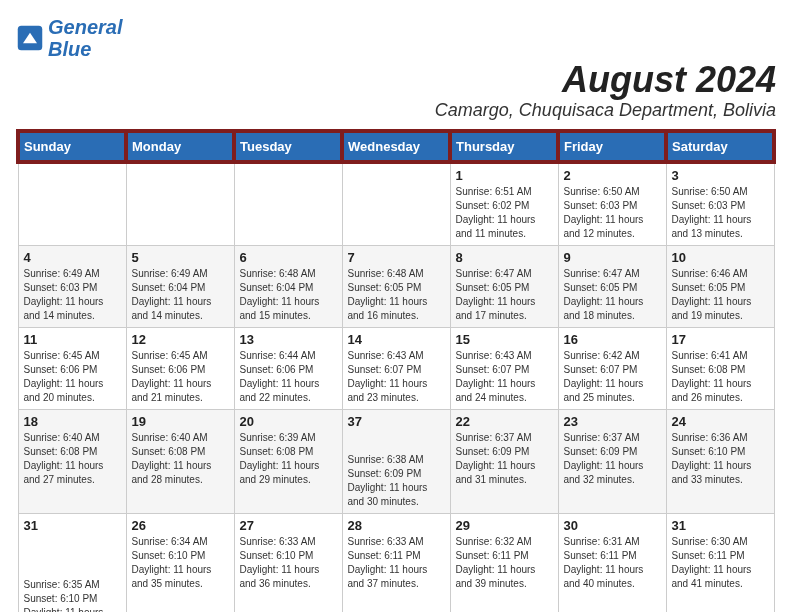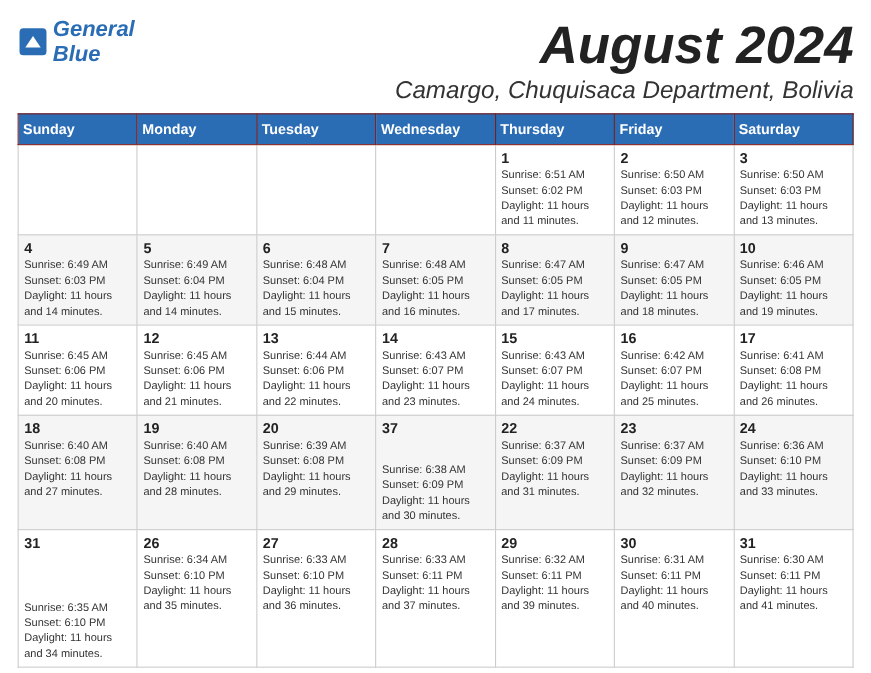--- a/index.html
+++ b/index.html
@@ -32,42 +32,43 @@
       color: #2a6db5;
     }
     .logo-icon {
       width: 28px;
       height: 28px;
     }
     .title-block {
       text-align: right;
     }
     .main-title {
-      font-size: 48px;
+      font-size: 36px;
       font-weight: bold;
       color: #222;
       line-height: 1.1;
+      margin-top: 44px;
     }
     .subtitle {
-      font-size: 22px;
+      font-size: 18px;
       color: #333;
     }
     .calendar {
       width: 100%;
       border-collapse: collapse;
       margin-top: 8px;
     }
     .calendar thead th {
       background: #2a6db5;
       color: #fff;
       font-size: 13px;
       font-weight: bold;
       padding: 6px 4px;
       text-align: left;
-      border: 1px solid #7f1d1d;
+      border: 4px solid #7f1d1d;
     }
     .calendar tbody td {
       vertical-align: top;
       border: 1px solid #ccc;
       padding: 4px 5px;
       font-size: 10.5px;
       color: #333;
       width: calc(100% / 7);
       min-height: 80px;
       background: #fff;

